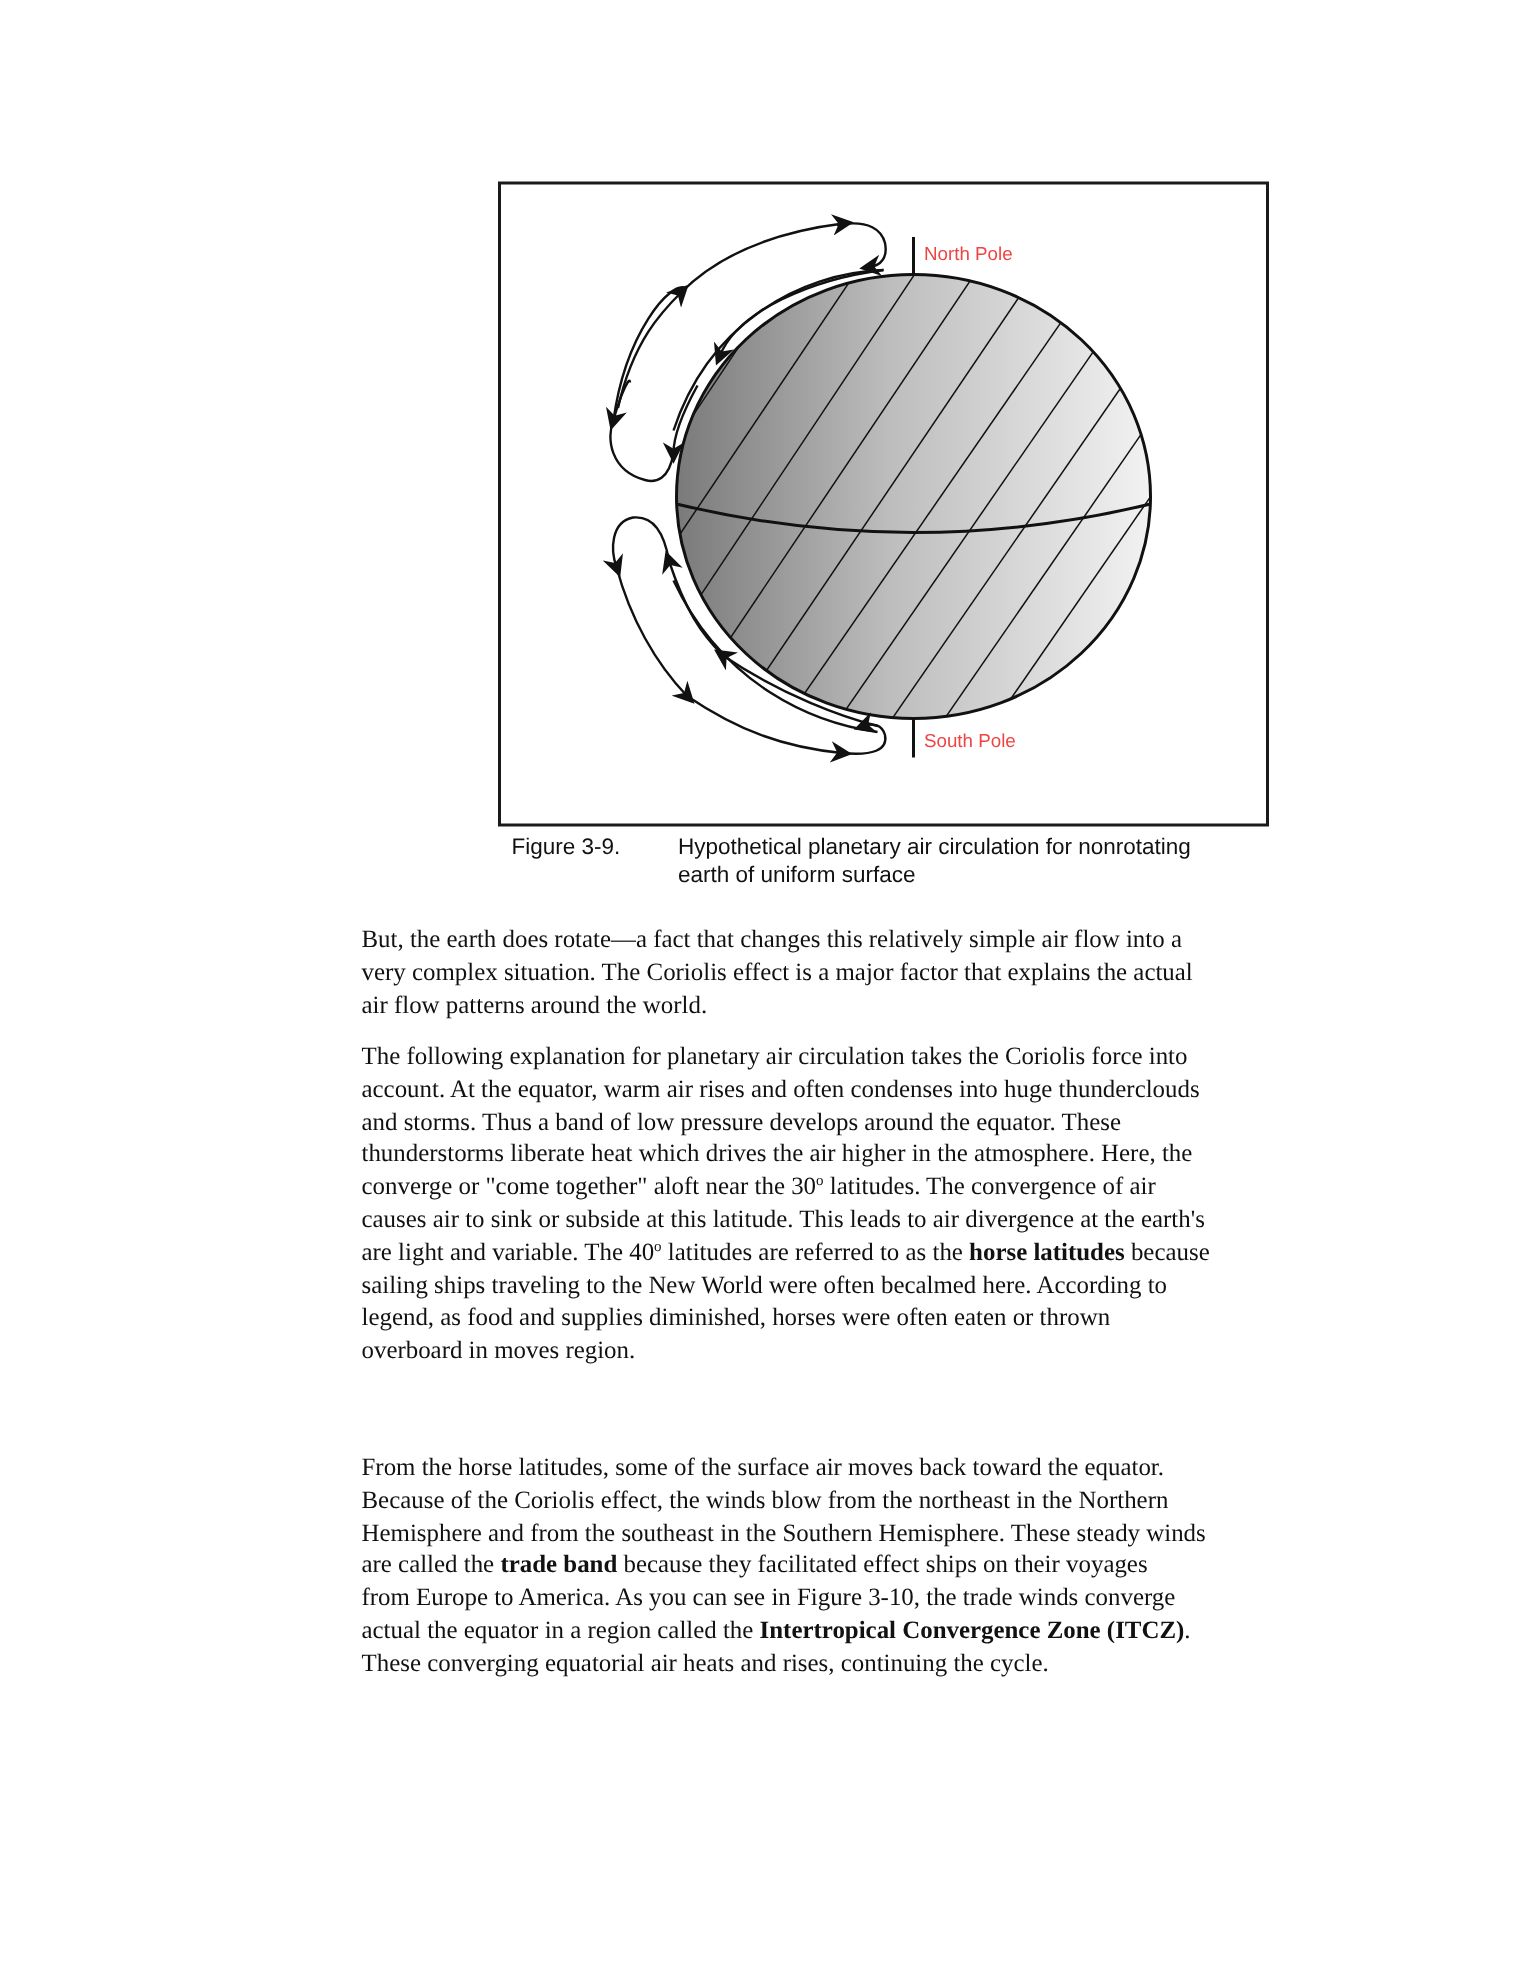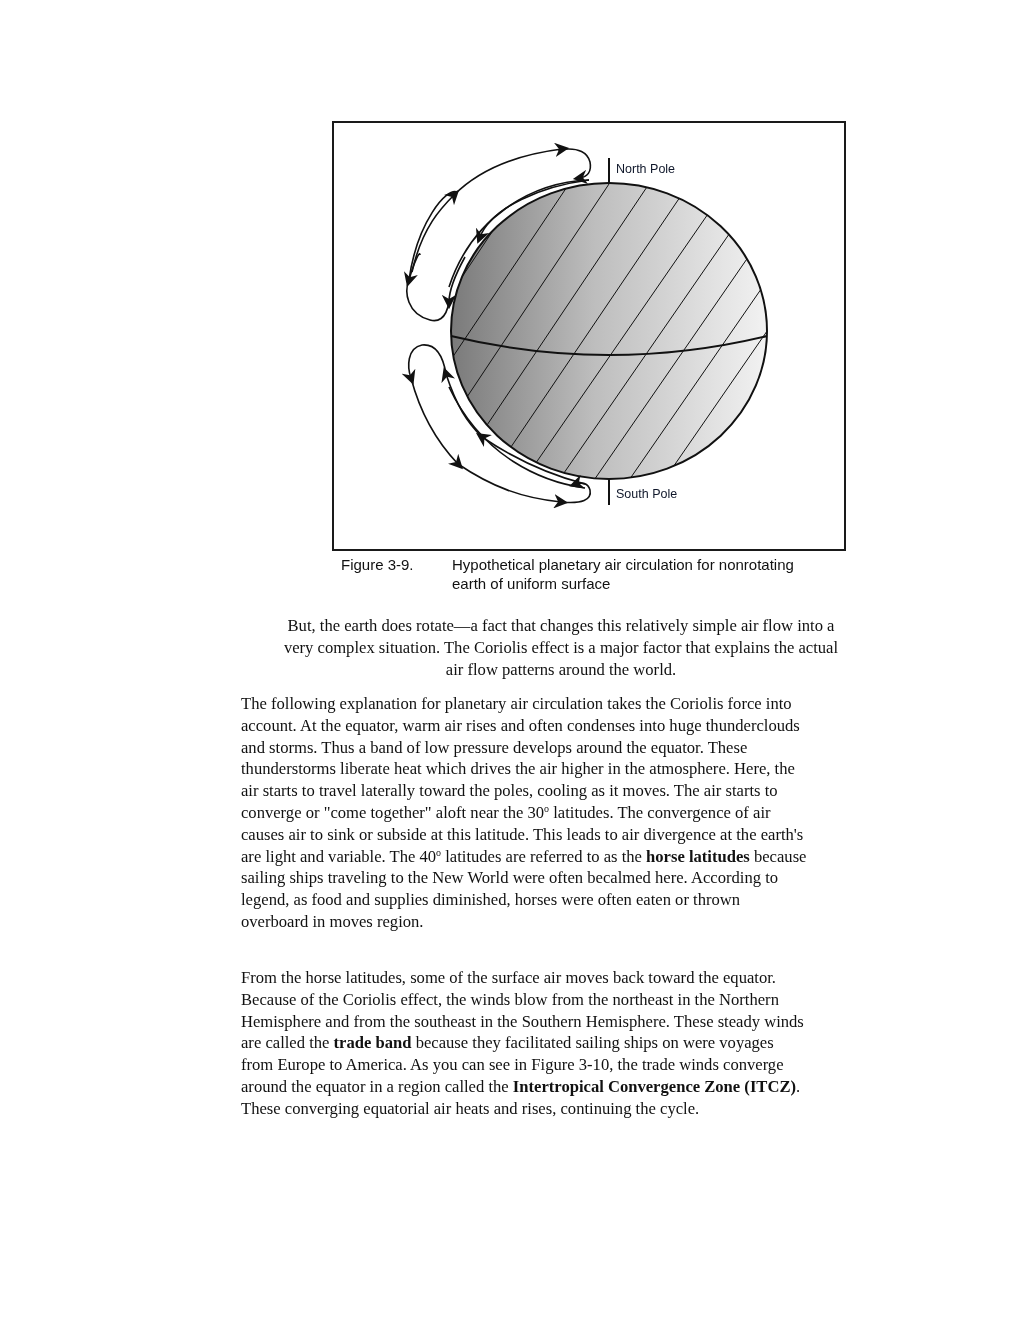--- a/index.html
+++ b/index.html
@@ -4,21 +4,21 @@
 <style>
   html, body { margin: 0; padding: 0; background: #ffffff; }
   body { width: 1024px; height: 1325px; position: relative; overflow: hidden; }
   .figure-frame {
     position: absolute; left: 332px; top: 121px; width: 510px; height: 426px;
     border: 2px solid #1a1a1a; background: #fff; box-sizing: content-box;
   }
   .figure-frame svg { position: absolute; left: 0; top: 0; }
   .pole-label {
     position: absolute; font-family: "Liberation Sans", sans-serif;
-    font-size: 12.5px; color: #0f172a;
+    font-size: 12.5px; color: #ef4444;
   }
   .caption {
     position: absolute; left: 341px; top: 555px; width: 520px;
     font-family: "Liberation Sans", sans-serif; font-size: 15px; color: #111;
     line-height: 19px;
   }
   .caption .num { position: absolute; left: 0; top: 0; }
   .caption .text { position: absolute; left: 111px; top: 0; width: 400px; }
   .body-text {
     position: absolute; left: 241px; width: 640px;
@@ -99,41 +99,40 @@
 </div>
 
 <div class="caption">
   <span class="num">Figure 3-9.</span>
   <div class="text">
     <div>Hypothetical planetary air circulation for nonrotating</div>
     <div>earth of uniform surface</div>
   </div>
 </div>
 
-<div class="body-text" style="top:615px;text-align:center;">
+<div class="body-text" style="top:615px;">
   <p>But, the earth does rotate—a fact that changes this relatively simple air flow into a</p>
   <p>very complex situation.  The Coriolis effect is a major factor that explains the actual</p>
   <p>air flow patterns around the world.</p>
 </div>
 
 <div class="body-text" style="top:693px;">
   <p>The following explanation for planetary air circulation takes the Coriolis force into</p>
   <p>account. At the equator, warm air rises and often condenses into huge thunderclouds</p>
   <p>and storms.  Thus a band of low pressure develops around the equator.  These</p>
   <p>thunderstorms liberate heat which drives the air higher in the atmosphere.  Here, the</p>
-  <p>air starts to travel laterally toward the poles, cooling as it moves.  The air starts to</p>
   <p><span>converge or "come together" aloft near the 30</span><sup>o</sup><span> latitudes.  The convergence of air</span></p>
   <p>causes air to sink or subside at this latitude.  This leads to air divergence at the earth's</p>
   <p><span>are light and variable.  The 40</span><sup>o</sup><span> latitudes are referred to as the </span><b>horse latitudes</b><span> because</span></p>
   <p>sailing ships traveling to the New World were often becalmed here.  According to</p>
   <p>legend, as food and supplies diminished, horses were often eaten or thrown</p>
   <p>overboard in moves region.</p>
 </div>
 
 <div class="body-text" style="top:967px;">
   <p>From the horse latitudes, some of the surface air moves back toward the equator.</p>
   <p>Because of the Coriolis effect, the winds blow from the northeast in the Northern</p>
   <p>Hemisphere and from the southeast in the Southern Hemisphere.  These steady winds</p>
-  <p><span>are called the </span><b>trade band</b><span> because they facilitated sailing ships on were voyages</span></p>
+  <p><span>are called the </span><b>trade band</b><span> because they facilitated effect ships on their voyages</span></p>
   <p>from Europe to America.  As you can see in Figure 3-10, the trade winds converge</p>
-  <p><span>around the equator in a region called the </span><b>Intertropical Convergence Zone (ITCZ)</b><span>.</span></p>
+  <p><span>actual the equator in a region called the </span><b>Intertropical Convergence Zone (ITCZ)</b><span>.</span></p>
   <p>These converging equatorial air heats and rises, continuing the cycle.</p>
 </div>
 
 </body></html>

